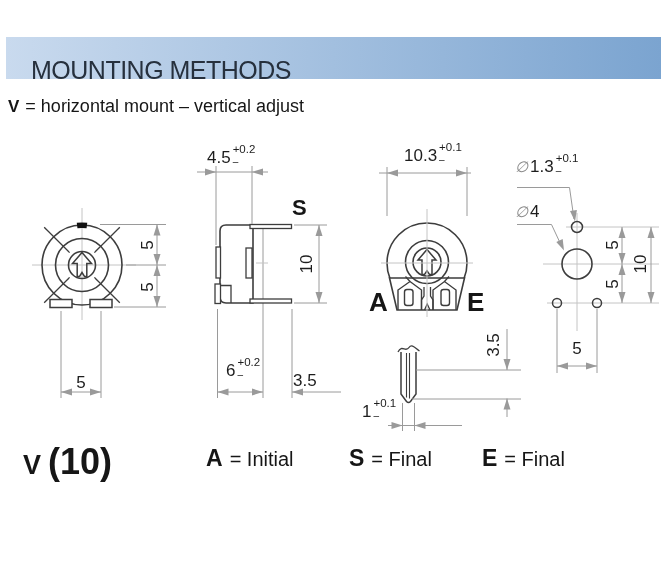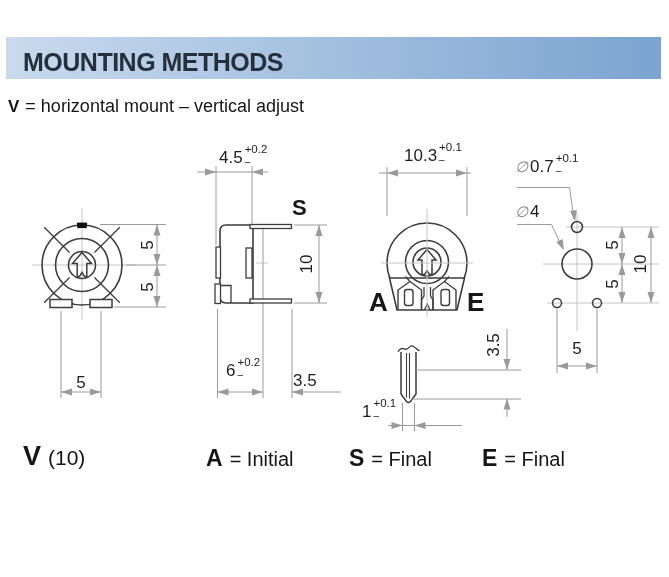--- a/index.html
+++ b/index.html
@@ -1,39 +1,39 @@
 <!DOCTYPE html>
 <html><head>
 <meta charset="utf-8">
 <style>
   html,body{margin:0;padding:0;background:#fff;}
   .page{position:relative;width:669px;height:577px;background:#ffffff;overflow:hidden;
         font-family:"Liberation Sans",sans-serif;color:#1d1d1d;}
   .titlebar{position:absolute;left:6px;top:37px;width:655px;height:42px;
             background:linear-gradient(to right,#c9daee,#7ba4d0);}
-  .titlebar h1{margin:4px;padding:0 0 0 13px;font-size:25px;font-weight:bold;
+  .titlebar h1{margin:12px;padding:0 0 0 13px;font-size:25px;font-weight:normal;
                line-height:42px;color:#26303d;letter-spacing:-0.5px;}
   .subtitle{position:absolute;left:8px;top:96px;font-size:18px;display:flex;gap:6px;
             align-items:baseline;color:#161616;}
   .subtitle .b{font-weight:bold;font-size:17px;}
   svg{position:absolute;left:0;top:0;}
   .dim{position:absolute;font-size:17px;line-height:1;color:#1d1d1d;white-space:nowrap;
        display:flex;align-items:flex-start;}
   .ctr{transform:translate(-50%,-50%);}
   .rot{transform:translate(-50%,-50%) rotate(-90deg);}
   .tol{display:inline-flex;flex-direction:column;align-items:flex-start;font-size:11.5px;
        line-height:1;margin-left:2px;transform:translateY(-5px);}
   .tol .minus{font-size:10px;margin-top:1px;}
   .phi{color:#8a8a8a;font-style:italic;font-size:15px;margin-right:2px;transform:translateY(1px);}
   .viewletter{position:absolute;font-weight:bold;color:#161616;line-height:1;}
   .legend-item{position:absolute;display:flex;align-items:baseline;gap:7px;color:#161616;}
   .legend-item .sym{font-weight:bold;font-size:23px;}
   .legend-item .txt{font-size:20px;}
   .legend-item.lg-big .sym{font-size:27px;}
-  .legend-item.lg-big .txt{font-size:21px;font-weight:normal;}
+  .legend-item.lg-big .txt{font-size:36px;font-weight:bold;}
 </style>
 </head>
 <body>
 
 <div class="page">
 
   <header class="titlebar">
     <h1>MOUNTING METHODS</h1>
   </header>
 
@@ -153,21 +153,21 @@
   <div class="dim rot" style="left:147px;top:245px">
       <span>5</span>
     </div>
   <div class="dim rot" style="left:147px;top:287px">
       <span>5</span>
     </div>
   <div class="dim ctr" style="left:81px;top:382px">
       <span>5</span>
     </div>
 
-  <div class="dim" style="left:219px;top:149px">
+  <div class="dim" style="left:207px;top:149px">
     <span>4.5</span>
     <span class="tol">
         <span>+0.2</span>
         <span class="minus">–</span>
       </span>
   </div>
   <div class="viewletter" style="left:292px;top:197px;font-size:22px">S</div>
   <div class="dim rot" style="left:306px;top:264px">
       <span>10</span>
     </div>
@@ -198,21 +198,21 @@
   <div class="dim" style="left:362px;top:403px">
     <span>1</span>
     <span class="tol">
         <span>+0.1</span>
         <span class="minus">–</span>
       </span>
   </div>
 
   <div class="dim" style="left:515px;top:158px">
     <span class="phi">∅</span>
-    <span>0.7</span>
+    <span>1.3</span>
     <span class="tol">
         <span>+0.1</span>
         <span class="minus">–</span>
       </span>
   </div>
   <div class="dim" style="left:515px;top:203px">
     <span class="phi">∅</span>
     <span>4</span>
   </div>
   <div class="dim rot" style="left:612px;top:245px">

